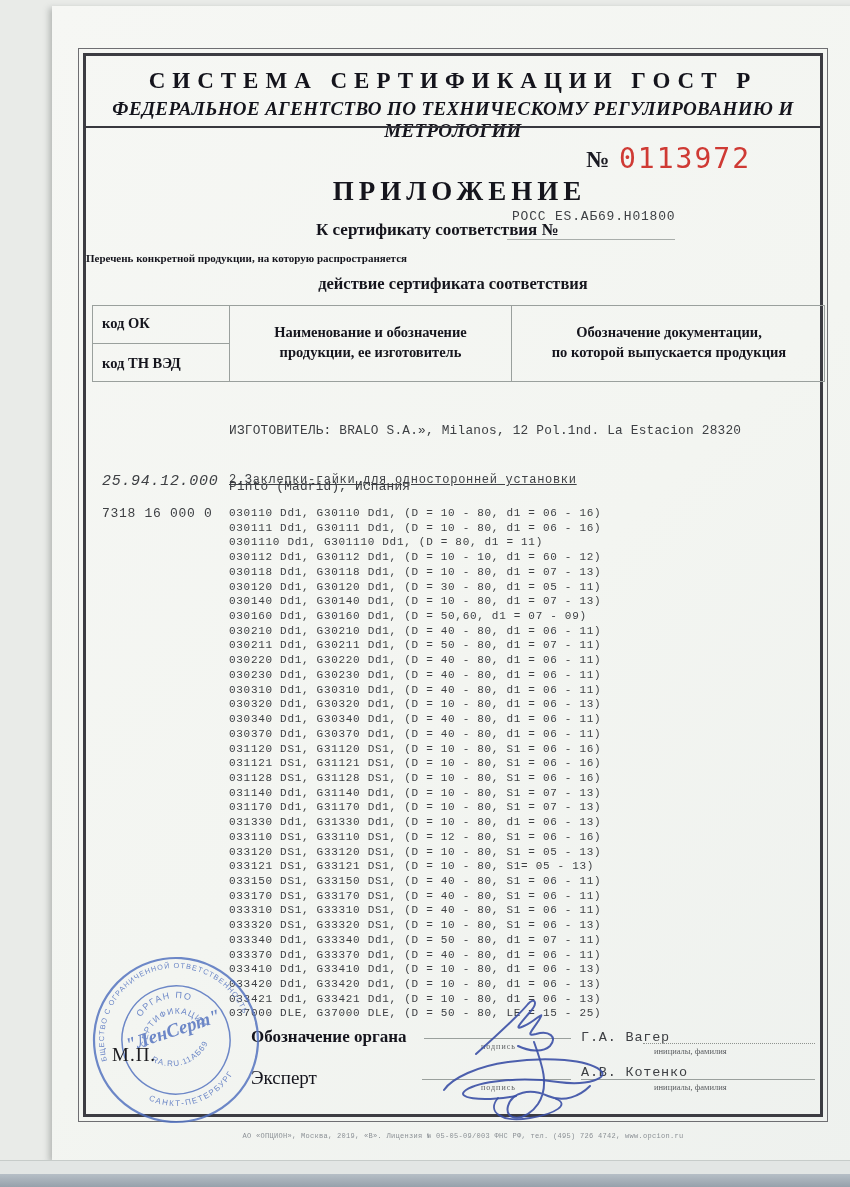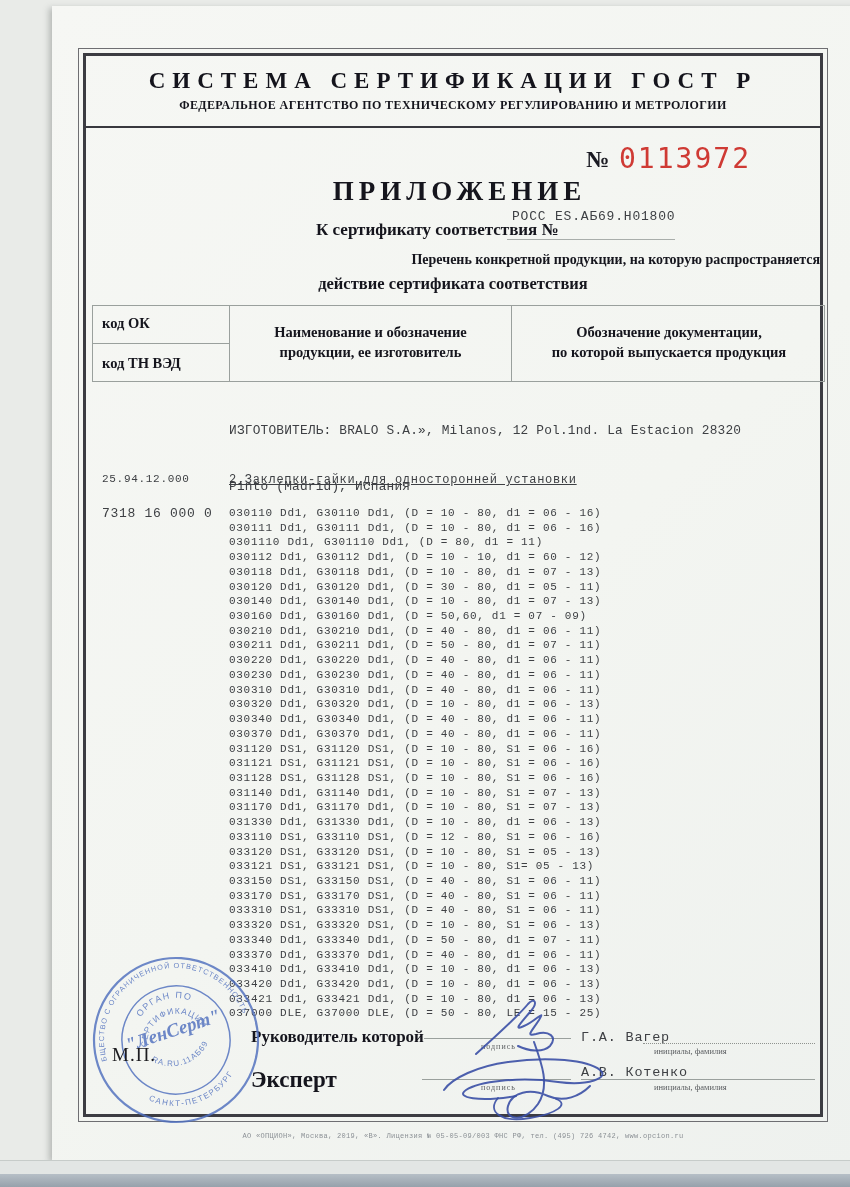--- a/index.html
+++ b/index.html
@@ -31,61 +31,61 @@
   }
   
   .abs { position:absolute; }
 
   .sys-title {
     left:0; right:0; top:12px; text-align:center;
     font-size:23px; font-weight:bold; letter-spacing:7px; color:#14141c;
   }
   .agency {
     left:0; right:0; top:42px; text-align:center;
-    font-size:12px; font-weight:bold; letter-spacing:.4px; color:#14141c;
+    font-size:19px; font-weight:bold; letter-spacing:.4px; color:#14141c;font-style:italic;
   }
   .head-rule { left:0; right:0; top:70px; height:0; border-bottom:2.5px solid #38383e; }
 
   .num-sign { left:500px; top:91px; font-size:23px; font-weight:bold; color:#1a1a22; }
   .num-value {
     left:533px; top:86px;
     font-family:"DejaVu Sans Mono", monospace;
     font-size:28px; letter-spacing:2px; font-weight:500;
   }
   .doc-title {
     left:0; right:0; top:120px; text-align:center;
     font-size:27px; font-weight:bold; letter-spacing:5px; color:#15151d;padding-left:13px;
   }
   .cert-value {
     left:426px; top:153px;
     font-family:"Liberation Mono", monospace; font-size:13px; letter-spacing:.8px; color:#44464a;
   }
   .cert-label { left:230px; top:164px; font-size:17px; font-weight:bold; color:#15151d; }
   .cert-line { left:421px; top:165px; width:168px; height:19px; border-bottom:1px solid #a9aeab; }
-  .subtitle1 { left:0; right:0; top:196px; text-align:right; font-size:14px; font-weight:bold; color:#15151d; }
+  .subtitle1 { left:0; right:0; top:196px; text-align:left; font-size:11px; font-weight:bold; color:#15151d; }
   .subtitle2 { left:0; right:0; top:218px; text-align:center; font-size:16.5px; font-weight:bold; color:#15151d; }
 
   .ptable { left:6px; top:249px; width:733px; height:77px; border:1px solid #9aa09d; }
   .ptable .cell { position:absolute; color:#15151d; font-weight:bold; font-size:14.5px; }
   .c-ok    { left:0; top:0; width:136px; height:38px; border-bottom:1px solid #9aa09d; padding:9px 0 0 9px; }
   .c-tnved { left:0; top:38px; width:136px; height:37px; padding:11px 0 0 9px; }
   .c-prod  { left:136px; top:0; width:282px; height:75px; border-left:1px solid #9aa09d;
              text-align:center; padding-top:16px; line-height:20px; }
   .c-docs  { left:418px; top:0; width:315px; height:75px; border-left:1px solid #9aa09d;
              text-align:center; padding-top:16px; line-height:20px; }
 
   .mono { font-family:"Liberation Mono", monospace; color:#3e4044; }
   .manufacturer { left:143px; top:329px; font-size:12.8px; line-height:18.5px; letter-spacing:.2px; white-space:pre; }
-  .code-ok   { left:16px; top:417px; font-size:11px; letter-spacing:.7px; }
+  .code-ok   { left:16px; top:417px; font-size:15px; letter-spacing:.7px;font-style:italic; }
   .prod-group{ left:143px; top:417px; font-size:12px; letter-spacing:.7px;text-decoration:underline; }
   .code-tnved{ left:16px; top:450px; font-size:13px; letter-spacing:.7px; }
   .prod-list { left:143px; top:450px; font-size:11px; line-height:14.72px; letter-spacing:.7px; white-space:pre; }
 
   .role1 { left:165px; top:971px; font-size:17px; font-weight:bold; color:#15151d; }
-  .role2 { left:165px; top:1011px; font-size:23px; font-weight:bold; color:#15151d;text-align:center; }
+  .role2 { left:165px; top:1011px; font-size:19px; font-weight:normal; color:#15151d;text-align:center; }
   .sline1 { left:338px; top:965px; width:147px; height:18px; border-bottom:1px solid #9aa09d; }
   .sline2 { left:336px; top:1006px; width:149px; height:18px; border-bottom:1px solid #9aa09d; }
   .scap   { font-size:8px; color:#5a5d60; letter-spacing:1px; }
   .scap1  { left:395px; top:986px; }
   .scap2  { left:395px; top:1027px; }
   .sname1 { left:495px; top:974px; font-size:13.5px; letter-spacing:.8px; }
   .sname2 { left:495px; top:1009px; font-size:13.5px; letter-spacing:.8px; }
   .nline1 { left:557px; top:970px; width:172px; height:18px; border-bottom:1px dotted #8f938f; }
   .nline2 { left:495px; top:1006px; width:234px; height:18px; border-bottom:1px solid #9aa09d; }
   .ncap1  { left:568px; top:990px; font-size:8.5px; color:#5a5d60; }
@@ -142,21 +142,21 @@
       <div class="abs manufacturer mono">
         <span style="display:block">ИЗГОТОВИТЕЛЬ: BRALO S.A.», Milanos, 12 Pol.1nd. La Estacion 28320</span>
         <span style="display:block">Pinto (Madrid), Испания</span>
       </div>
 
       <div class="abs code-ok mono">25.94.12.000</div>
       <div class="abs prod-group mono">2.Заклепки-гайки для односторонней установки</div>
       <div class="abs code-tnved mono">7318 16 000 0</div>
       <div class="abs prod-list mono" id="product-list"><div>030110 Dd1, G30110 Dd1, (D = 10 - 80, d1 = 06 - 16)</div><div>030111 Dd1, G30111 Dd1, (D = 10 - 80, d1 = 06 - 16)</div><div>0301110 Dd1, G301110 Dd1, (D = 80, d1 = 11)</div><div>030112 Dd1, G30112 Dd1, (D = 10 - 10, d1 = 60 - 12)</div><div>030118 Dd1, G30118 Dd1, (D = 10 - 80, d1 = 07 - 13)</div><div>030120 Dd1, G30120 Dd1, (D = 30 - 80, d1 = 05 - 11)</div><div>030140 Dd1, G30140 Dd1, (D = 10 - 80, d1 = 07 - 13)</div><div>030160 Dd1, G30160 Dd1, (D = 50,60, d1 = 07 - 09)</div><div>030210 Dd1, G30210 Dd1, (D = 40 - 80, d1 = 06 - 11)</div><div>030211 Dd1, G30211 Dd1, (D = 50 - 80, d1 = 07 - 11)</div><div>030220 Dd1, G30220 Dd1, (D = 40 - 80, d1 = 06 - 11)</div><div>030230 Dd1, G30230 Dd1, (D = 40 - 80, d1 = 06 - 11)</div><div>030310 Dd1, G30310 Dd1, (D = 40 - 80, d1 = 06 - 11)</div><div>030320 Dd1, G30320 Dd1, (D = 10 - 80, d1 = 06 - 13)</div><div>030340 Dd1, G30340 Dd1, (D = 40 - 80, d1 = 06 - 11)</div><div>030370 Dd1, G30370 Dd1, (D = 40 - 80, d1 = 06 - 11)</div><div>031120 DS1, G31120 DS1, (D = 10 - 80, S1 = 06 - 16)</div><div>031121 DS1, G31121 DS1, (D = 10 - 80, S1 = 06 - 16)</div><div>031128 DS1, G31128 DS1, (D = 10 - 80, S1 = 06 - 16)</div><div>031140 Dd1, G31140 Dd1, (D = 10 - 80, S1 = 07 - 13)</div><div>031170 Dd1, G31170 Dd1, (D = 10 - 80, S1 = 07 - 13)</div><div>031330 Dd1, G31330 Dd1, (D = 10 - 80, d1 = 06 - 13)</div><div>033110 DS1, G33110 DS1, (D = 12 - 80, S1 = 06 - 16)</div><div>033120 DS1, G33120 DS1, (D = 10 - 80, S1 = 05 - 13)</div><div>033121 DS1, G33121 DS1, (D = 10 - 80, S1= 05 - 13)</div><div>033150 DS1, G33150 DS1, (D = 40 - 80, S1 = 06 - 11)</div><div>033170 DS1, G33170 DS1, (D = 40 - 80, S1 = 06 - 11)</div><div>033310 DS1, G33310 DS1, (D = 40 - 80, S1 = 06 - 11)</div><div>033320 DS1, G33320 DS1, (D = 10 - 80, S1 = 06 - 13)</div><div>033340 Dd1, G33340 Dd1, (D = 50 - 80, d1 = 07 - 11)</div><div>033370 Dd1, G33370 Dd1, (D = 40 - 80, d1 = 06 - 11)</div><div>033410 Dd1, G33410 Dd1, (D = 10 - 80, d1 = 06 - 13)</div><div>033420 Dd1, G33420 Dd1, (D = 10 - 80, d1 = 06 - 13)</div><div>033421 Dd1, G33421 Dd1, (D = 10 - 80, d1 = 06 - 13)</div><div>037000 DLE, G37000 DLE, (D = 50 - 80, LE = 15 - 25)</div></div>
 
-      <div class="abs role1">Руководитель которой</div>
+      <div class="abs role1">Обозначение органа</div>
       <div class="abs sline1"></div>
       <div class="abs scap scap1">подпись</div>
       <div class="abs sname1 mono">Г.А. Вагер</div>
       <div class="abs nline1"></div>
       <div class="abs ncap1">инициалы, фамилия</div>
 
       <div class="abs role2">Эксперт</div>
       <div class="abs sline2"></div>
       <div class="abs scap scap2">подпись</div>
       <div class="abs sname2 mono">А.В. Котенко</div>

